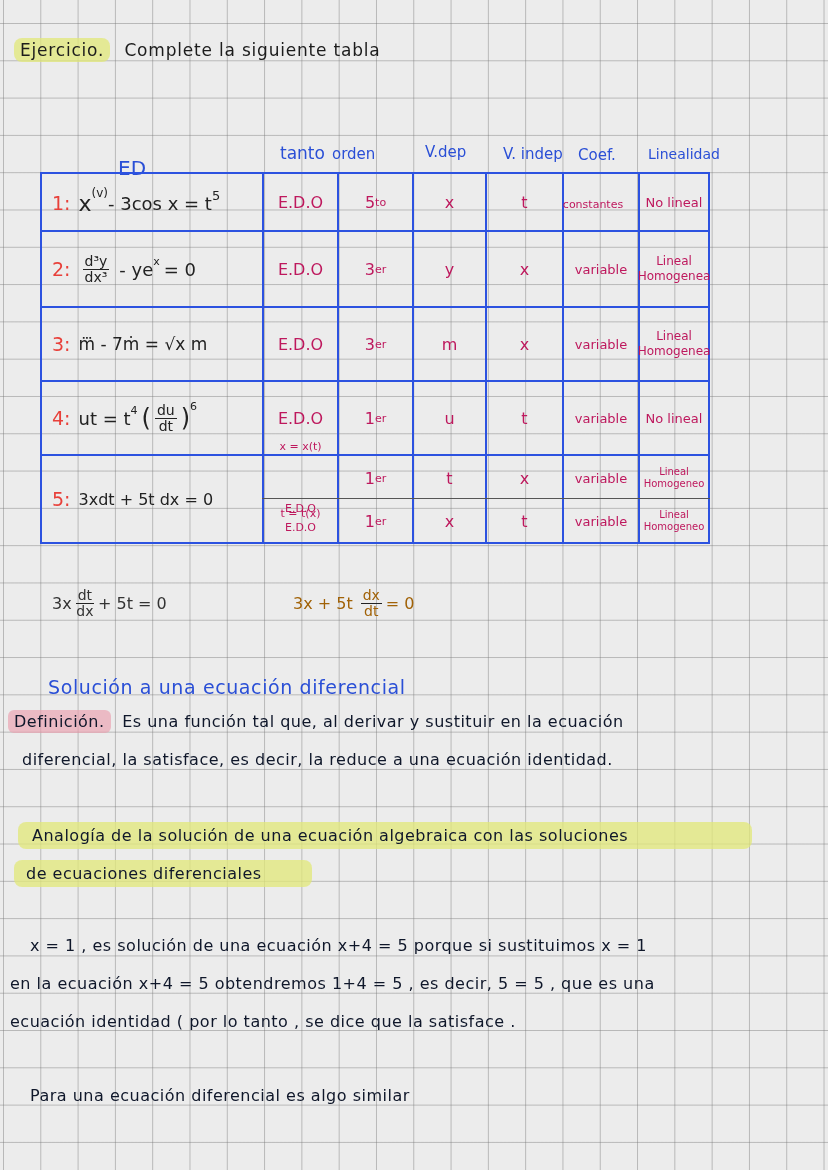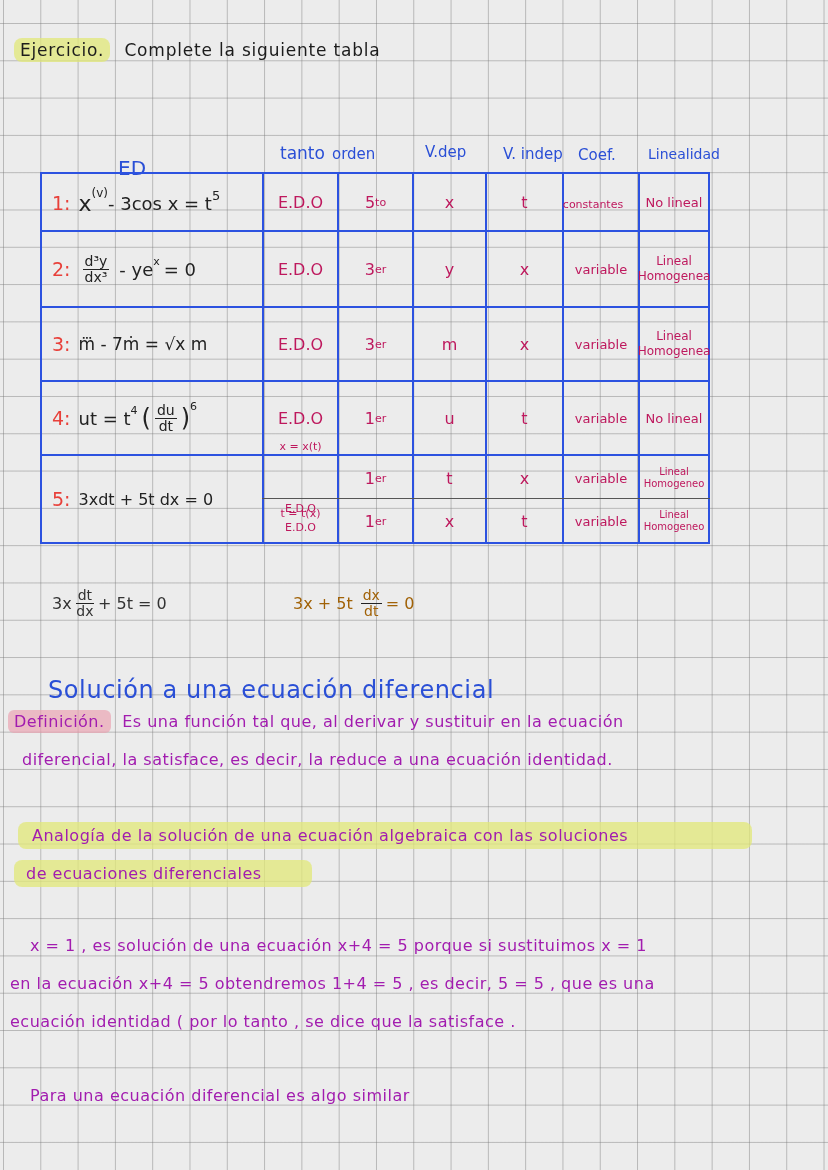--- a/index.html
+++ b/index.html
@@ -29,21 +29,21 @@
   .cell { position: absolute; display: flex; align-items: center; justify-content: center; text-align: center; color: #be185d; font-size: 16px; }
   .eq { position: absolute; display: flex; align-items: center; font-size: 18px; color: #222; }
   .eq .num { color: #e8403a; margin-right: 8px; font-size: 19px; }
   .frac { display: inline-flex; flex-direction: column; align-items: center; vertical-align: middle; margin: 0 4px; font-size: 14px; line-height: 1.05; }
   .frac .top { border-bottom: 1.5px solid #222; padding: 0 2px; }
   sup { font-size: 11px; }
   .small { font-size: 12px; }
   .tiny { font-size: 11px; line-height: 1.25; }
   .dash-line { position: absolute; height: 1px; background: #555; }
 
-  .body-text { font-size: 16px; color: #a21caf; letter-spacing: 0.5px; }
+  .body-text { font-size: 16px; color: #0f172a; letter-spacing: 0.5px; }
   .big-text { font-size: 17px; letter-spacing: 0.8px; }
 </style>
 </head>
 <body>
 
 <div class="abs hand big-text" style="left:14px; top:40px;">
   <span class="hl-yellow">Ejercicio.</span>
   <span style="margin-left:8px;">Complete la siguiente tabla</span>
 </div>
 
@@ -190,21 +190,21 @@
 </div>
 <div class="abs" style="left:285px; top:588px; font-size:16px; display:flex; align-items:center; color:#a16207;margin-left:8px;">
   <span>3x + 5t</span>
   <span class="frac" style="margin-left:8px;">
       <span class="top">dx</span>
       <span>dt</span>
     </span>
   <span>= 0</span>
 </div>
 
-<div class="abs blue" style="left:48px; top:676px; font-size:24px; letter-spacing:0.6px;">Solución a una ecuación diferencial</div>
+<div class="abs blue" style="left:48px; top:676px; font-size:19px; letter-spacing:0.6px;">Solución a una ecuación diferencial</div>
 
 <div class="abs body-text" style="left:8px; top:712px;">
   <span class="hl-pink">Definición.</span>
   <span style="margin-left:6px;">Es una función tal que, al derivar y sustituir en la ecuación</span>
 </div>
 <div class="abs body-text" style="left:22px; top:750px;">diferencial, la satisface, es decir, la reduce a una ecuación identidad.</div>
 
 <div class="abs body-text" style="left:18px; top:822px;">
   <span class="hl-yellow" style="padding:4px 14px; display:inline-block; width:706px;">Analogía de la solución de una ecuación algebraica con las soluciones</span>
 </div>

